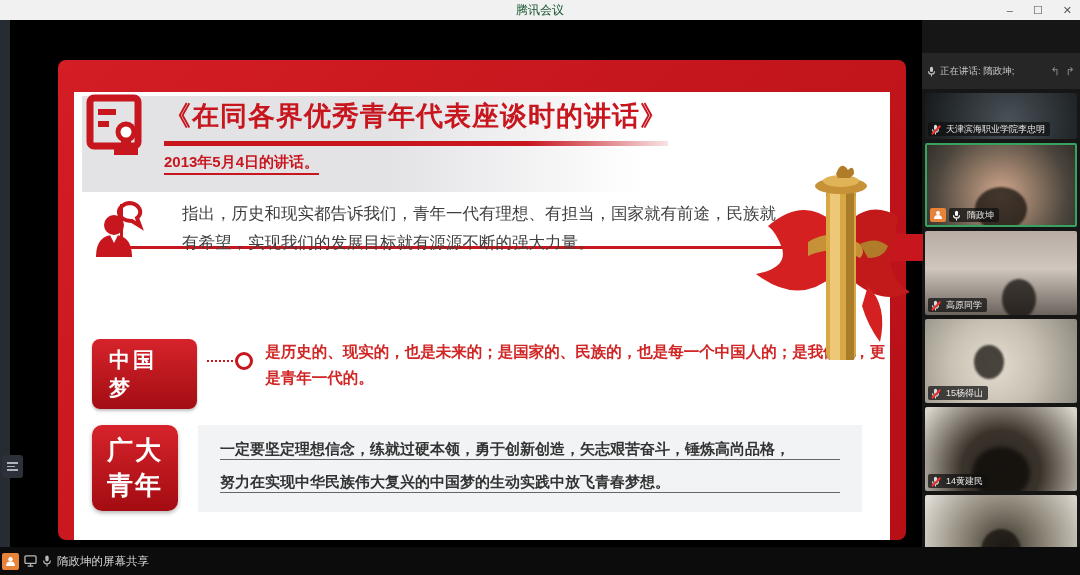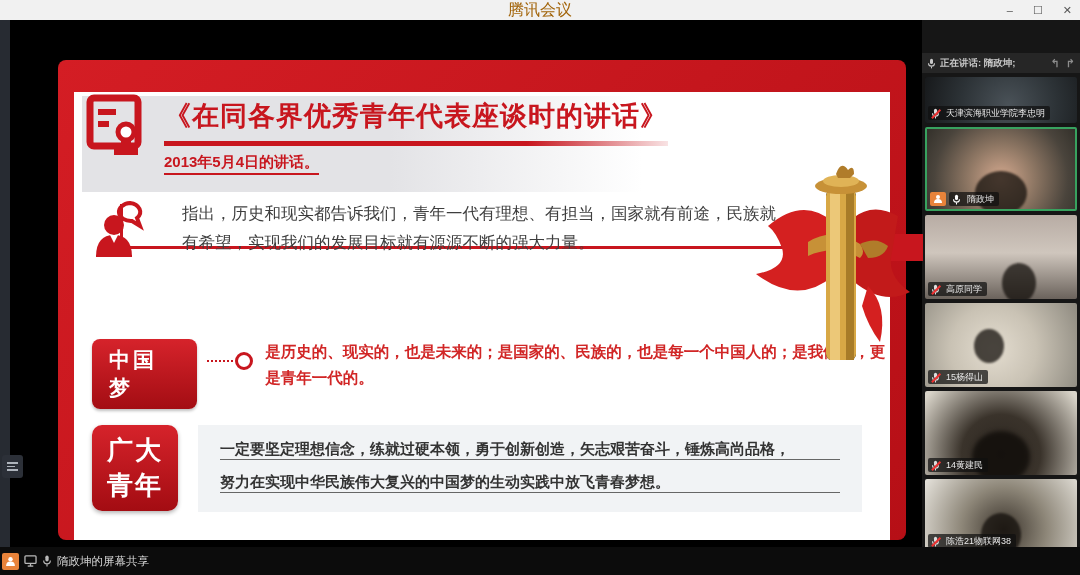--- a/index.html
+++ b/index.html
@@ -2,21 +2,21 @@
 <html><head>
 <meta charset="utf-8">
 <style>
   html,body{margin:0;padding:0;}
   body{width:1080px;height:575px;position:relative;overflow:hidden;background:#000;
        font-family:"Liberation Sans","DejaVu Sans",sans-serif;}
 
   
   .titlebar{position:absolute;top:0;left:0;right:0;height:20px;background:#f1f1f1;
             display:flex;align-items:center;justify-content:center;border-bottom:1px solid #ddd;}
-  .titlebar .wtitle{font-size:16px;color:#a16207;}
+  .titlebar .wtitle{font-size:12px;color:#14532d;}
   .win-controls{position:absolute;right:8px;top:0;height:20px;display:flex;align-items:center;gap:20px;}
   .win-controls span{font-size:11px;color:#555;cursor:default;line-height:20px;}
 
   
   .leftstrip{position:absolute;left:0;top:20px;bottom:28px;width:10px;background:#272b32;}
   .share{position:absolute;left:10px;top:20px;right:158px;bottom:28px;background:#000;}
   .panel-toggle{position:absolute;left:2px;top:455px;width:21px;height:23px;background:#2c3038;
                 border-radius:3px;display:flex;align-items:center;justify-content:center;z-index:9;}
   .panel-toggle .glyph{width:11px;}
   .panel-toggle .glyph i{display:block;height:1.5px;background:#aeb4bc;margin:2px 0;}
@@ -63,22 +63,22 @@
                line-height:1.35;box-shadow:0 2px 4px rgba(0,0,0,.3);}
   .youth-panel{background:#f1f3f5;margin-left:20px;padding:15px 22px 6px 22px;width:620px;}
   .youth-line{font-size:15px;color:#333;font-weight:600;border-bottom:1.5px solid #666;
               padding-bottom:0;margin-bottom:13px;}
 
   .huabiao{position:absolute;right:-28px;top:64px;z-index:3;pointer-events:none;}
 
   
   .sidebar{position:absolute;right:0;top:20px;bottom:28px;width:158px;background:#161616;
            box-sizing:border-box;}
-  .speak-banner{height:20px;margin-top:33px;background:#262626;display:flex;align-items:center;
-                padding:0 5px;color:#c9c9c9;font-size:9.5px;gap:4px;font-weight:bold;}
+  .speak-banner{height:36px;margin-top:33px;background:#262626;display:flex;align-items:center;
+                padding:0 5px;color:#c9c9c9;font-size:9.5px;gap:4px;}
   .speak-banner .spacer{flex:1;}
   .banner-arrows{display:flex;gap:6px;color:#8d8d8d;font-size:11px;}
   .tiles{padding:2px 3px;}
   .tile{position:relative;height:84px;margin-top:4px;background:#101010;overflow:hidden;
         border-radius:2px;box-sizing:border-box;cursor:pointer;}
   .tile.active{border:2px solid #38a25f;}
   .tile .vid{position:absolute;inset:0;}
   .t1 .vid{background:radial-gradient(circle at 55% 60%,#4a5258 0%,#2c3236 55%,#17191b 100%);}
   .t1{height:46px;margin-top:2px;}
   .t2 .vid{background:radial-gradient(circle at 50% 62%,#d3a88e 0%,#8d7663 38%,#4a443c 75%,#33302a 100%);}

